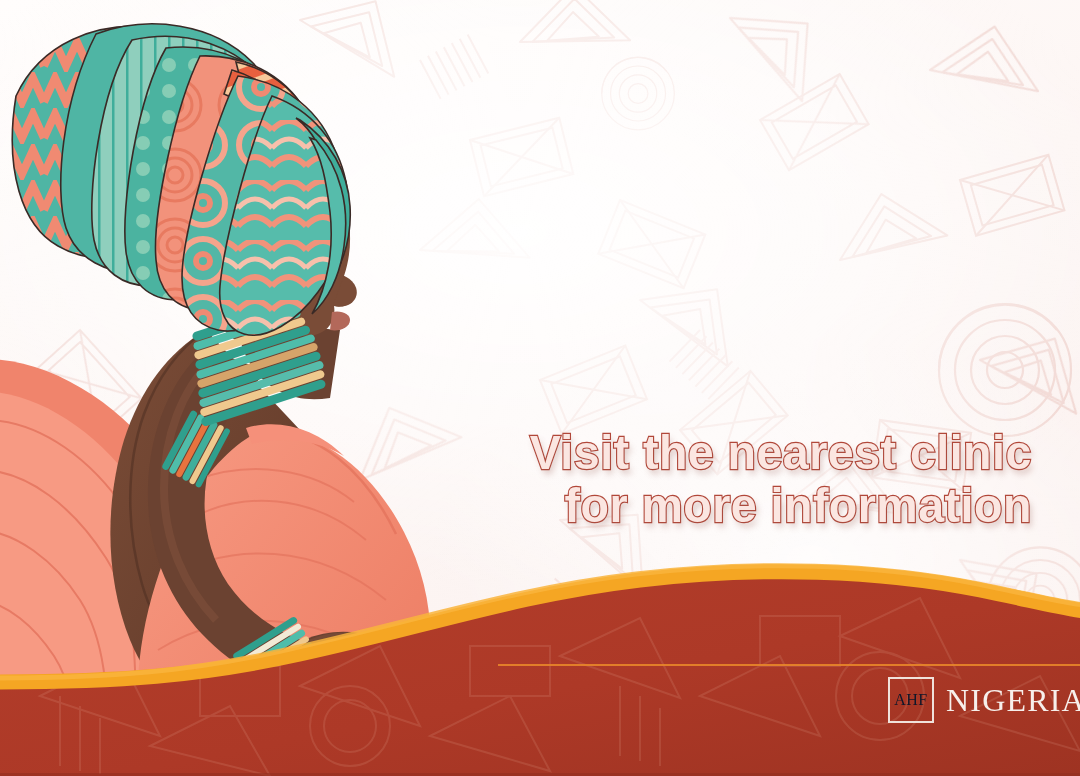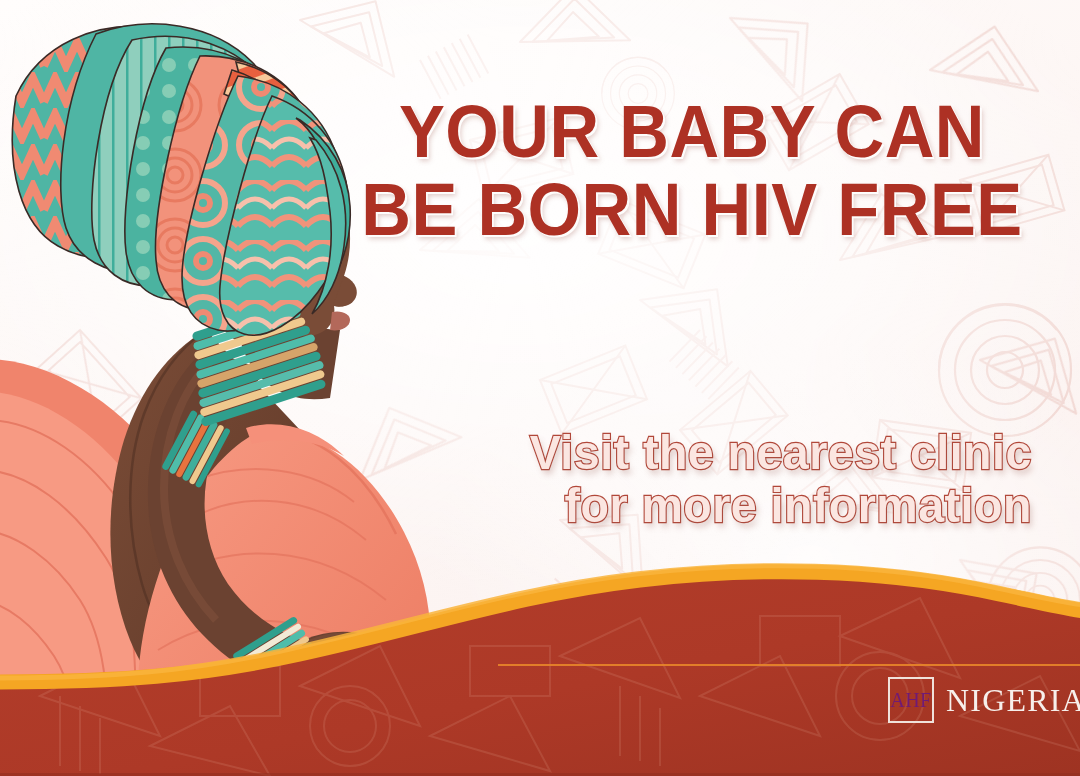--- a/index.html
+++ b/index.html
@@ -122,24 +122,24 @@
   .logo-box {
     width: 46px;
     height: 46px;
     border: 2px solid #f0e2db;
     display: flex;
     align-items: center;
     justify-content: center;
     box-sizing: border-box;
   }
   .logo-box-text {
-    color: #701a75;
+    color: #0f172a;
     font-family: "Liberation Serif", serif;
     font-weight: 400;
-    font-size: 20px;
+    font-size: 16px;
     letter-spacing: 0.5px;
   }
   .logo-name {
     color: #f7efeb;
     font-family: "Liberation Serif", serif;
     font-weight: 400;
     font-size: 32px;
     letter-spacing: 1.2px;
     margin-left: 12px;
     line-height: 1;
@@ -439,24 +439,20 @@
                C 296 322, 266 340, 244 334 C 226 329, 218 310, 220 286
                C 224 240, 252 136, 272 96 Z" fill="url(#pat-waves)"></path>
 
       <path d="M300 120 C 330 140, 348 172, 350 206 C 352 238, 342 268, 324 292
                C 338 258, 340 214, 330 178 C 322 148, 312 130, 296 118 Z" fill="#3fae9b"></path>
       <path d="M316 140 C 340 168, 350 206, 344 246 C 340 276, 328 300, 312 314
                C 328 286, 334 248, 330 212 C 326 180, 322 158, 310 138 Z" fill="#56bcab"></path>
     </g>
   </svg>
 
-  <div class="headline">
-    <span class="line">YOUR BABY CAN</span>
-    <span class="line">BE BORN HIV FREE</span>
-  </div>
 
   <div class="subtitle">
     <span class="sline">Visit the nearest clinic</span>
     <span class="sline">for more information</span>
   </div>
 
   <svg class="wave-wrap" viewBox="0 0 1080 230" preserveAspectRatio="none">
     <defs>
       <linearGradient id="grad-band" x1="0" y1="0" x2="1" y2="1">
         <stop offset="0%" stop-color="#b33e2b"></stop>

